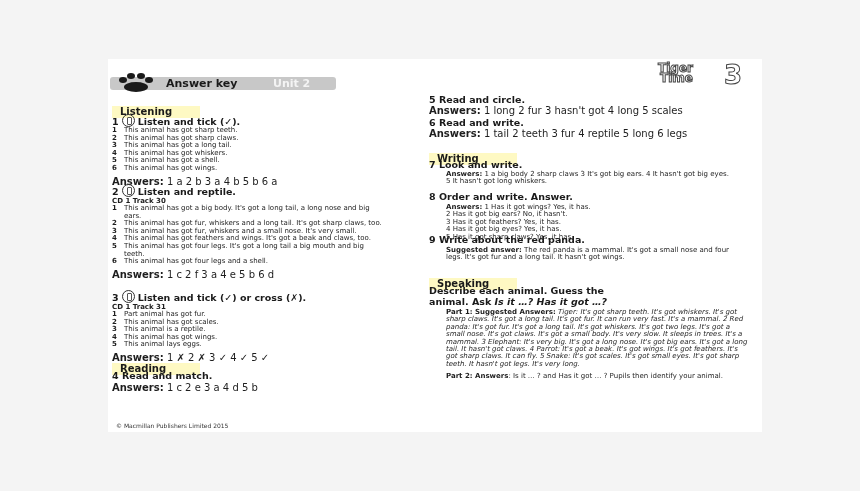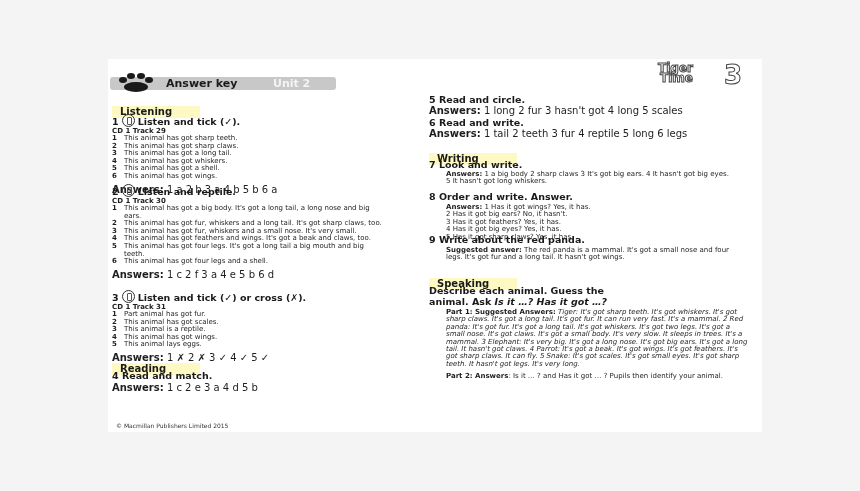--- a/index.html
+++ b/index.html
@@ -80,21 +80,20 @@
 
   <div class="col col-left">
     <div class="abs" style="top:41px;">
       <span class="section-pill">Listening</span>
     </div>
 
     <div class="abs" style="top:55px; width:305px;">
       <div class="ex-title">
         <span>1</span><span class="cd-icon"></span><span>Listen and tick (✓).</span>
       </div>
-      <div class="track">CD 1 Track 29</div>
       <div class="lines">
         <div class="ln">
             <span class="num">1</span>
             <span>This animal has got sharp teeth.</span>
           </div>
         <div class="ln">
             <span class="num">2</span>
             <span>This animal has got sharp claws.</span>
           </div>
         <div class="ln">

